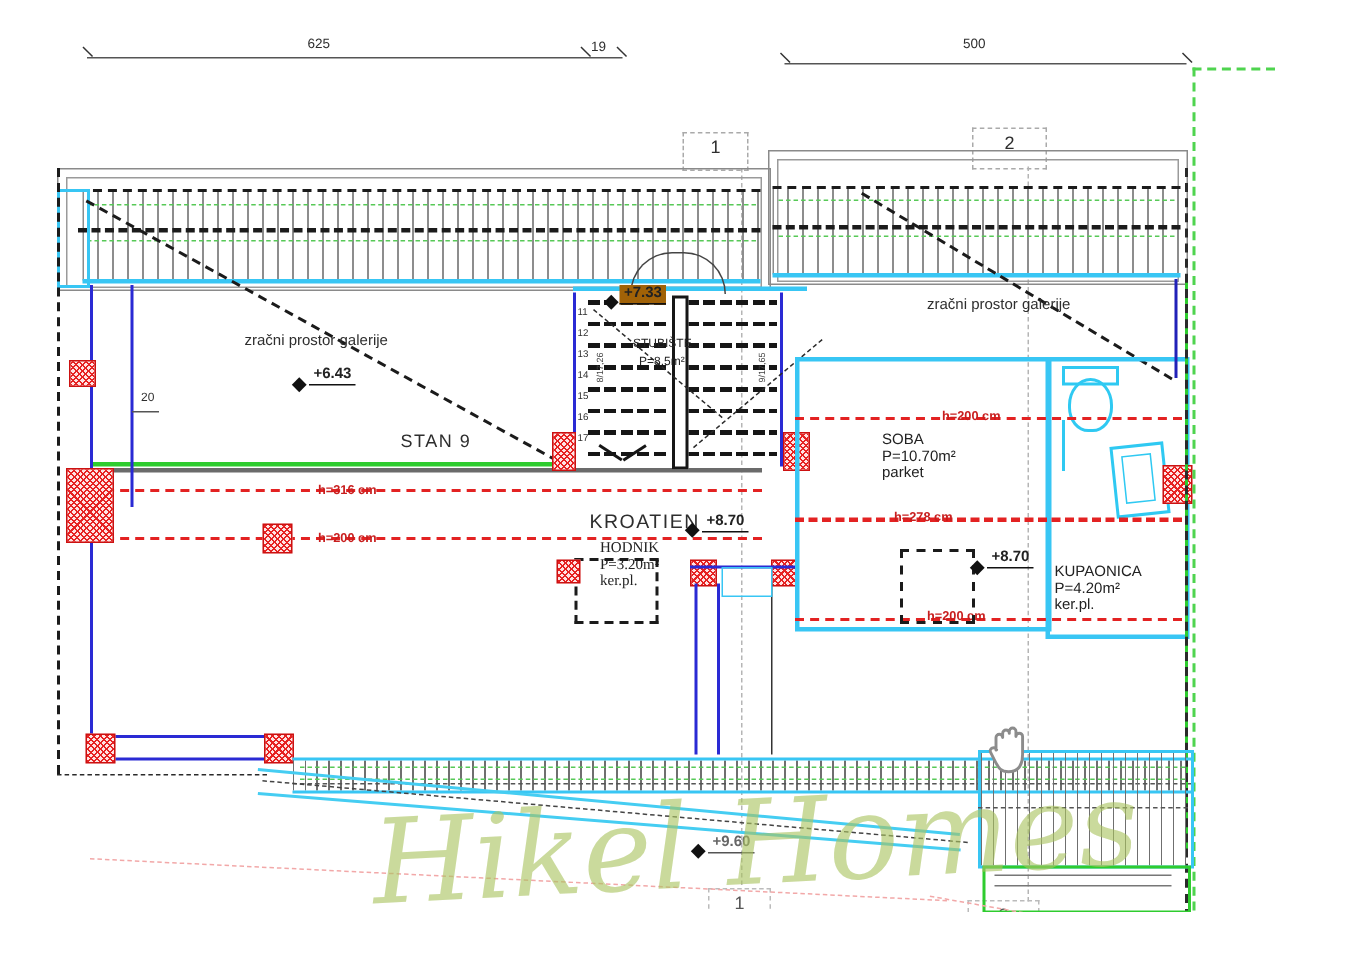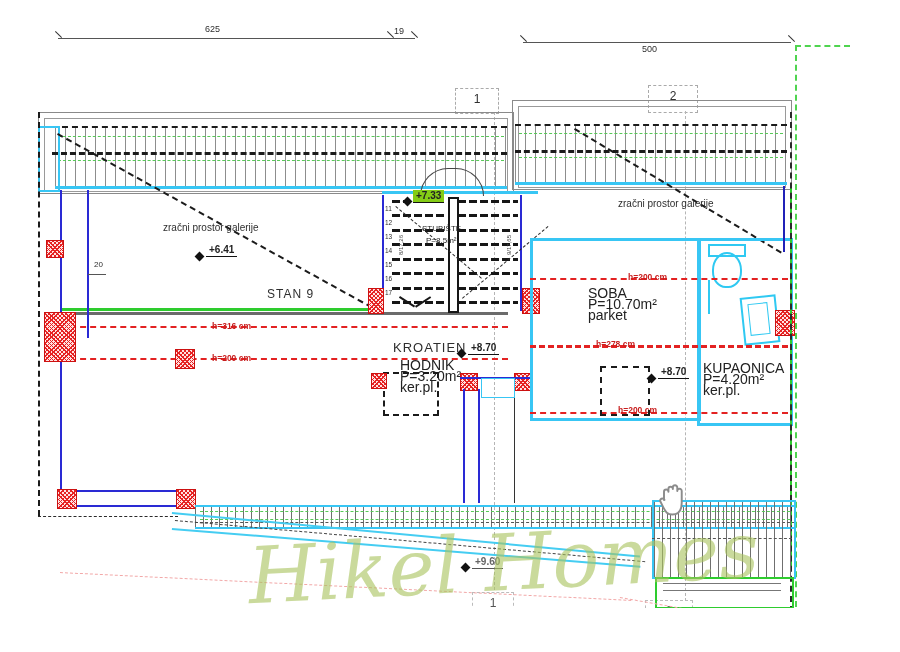--- a/index.html
+++ b/index.html
@@ -28,36 +28,36 @@
   .rail{background-image:repeating-linear-gradient(90deg,#6f6f6f 0 1px,transparent 1px 8px);}
   .flight{background-image:repeating-linear-gradient(180deg,#161616 0 3px,transparent 3px 14.5px);}
   .flight:after{content:"";position:absolute;inset:0;
     background-image:repeating-linear-gradient(90deg,transparent 0 8px,#fff 8px 11px);}
   .rcol{background-color:#ffe3e3;border:1px solid #cc1111;
     background-image:repeating-linear-gradient(45deg,#e62222 0 1px,transparent 1px 3px),
                      repeating-linear-gradient(-45deg,#e62222 0 1px,transparent 1px 3px);}
   .dia{width:7px;height:7px;background:#111;transform:rotate(45deg);}
   .lvl{font-size:10px;font-weight:bold;color:#222;border-bottom:1.5px solid #111;padding:0 3px 1px 3px;}
   .rlbl{font-size:8.5px;color:#c81e1e;font-weight:bold;}
-  .room{font-size:14px;line-height:11px;color:#222;}
+  .room{font-size:10px;line-height:11px;color:#222;}
   .wm{font-family:"DejaVu Serif",serif;font-style:italic;color:rgba(170,195,95,.62);}
 </style>
 </head>
 <body>
 
 <div id="canvas">
 
   <div class="a txt" style="left:205px;top:24px;font-size:9px;">625</div>
   <div class="a diml" style="left:58px;top:38px;width:332px;"></div>
   <div class="a txt" style="left:394px;top:26px;font-size:9px;">19</div>
   <div class="a diml" style="left:390px;top:38px;width:25px;"></div>
   <div class="a" style="left:54px;top:34px;width:9px;border-top:1.5px solid #333;transform:rotate(45deg);"></div>
   <div class="a" style="left:386px;top:34px;width:9px;border-top:1.5px solid #333;transform:rotate(45deg);"></div>
   <div class="a" style="left:410px;top:34px;width:9px;border-top:1.5px solid #333;transform:rotate(45deg);"></div>
-  <div class="a txt" style="left:642px;top:44px;font-size:9px;">500</div>
+  <div class="a txt" style="left:642px;top:24px;font-size:9px;">500</div>
   <div class="a diml" style="left:523px;top:42px;width:268px;"></div>
   <div class="a" style="left:519px;top:38px;width:9px;border-top:1.5px solid #333;transform:rotate(45deg);"></div>
   <div class="a" style="left:787px;top:38px;width:9px;border-top:1.5px solid #333;transform:rotate(45deg);"></div>
 
   <div class="a" style="left:455px;top:88px;width:42px;height:24px;border:1px dashed #aaa;text-align:center;">
     <span class="txt" style="font-size:12px;">1</span>
   </div>
   <div class="a" style="left:648px;top:85px;width:48px;height:26px;border:1px dashed #aaa;text-align:center;">
     <span class="txt" style="font-size:12px;">2</span>
   </div>
@@ -88,21 +88,21 @@
   <div class="a cyan" style="left:55px;top:186px;width:452px;height:3px;"></div>
   <div class="a cyan" style="left:515px;top:182px;width:272px;height:3px;"></div>
   <div class="a" style="left:38px;top:126px;width:18px;height:62px;border:2px solid #38c6f4;"></div>
 
   <div class="a bdash" style="left:58px;top:133px;width:359px;transform:rotate(28.9deg);transform-origin:left top;"></div>
   <div class="a bdash" style="left:575px;top:128px;width:241px;transform:rotate(30.9deg);transform-origin:left top;"></div>
 
   <div class="a txt" style="left:163px;top:222px;font-size:10px;">zračni prostor galerije</div>
   <div class="a txt" style="left:618px;top:198px;font-size:10px;">zračni prostor galerije</div>
   <div class="a dia" style="left:196px;top:253px;"></div>
-  <div class="a lvl" style="left:206px;top:244px;">+6.41</div>
+  <div class="a lvl" style="left:206px;top:244px;">+6.43</div>
   <div class="a txt" style="left:267px;top:287px;font-size:12px;letter-spacing:1px;">STAN 9</div>
 
   <div class="a greenh" style="left:62px;top:308px;width:310px;"></div>
   <div class="a" style="left:62px;top:312px;width:446px;height:3px;background:#6b6b6b;"></div>
 
   <div class="a rdash" style="left:60px;top:326px;width:448px;"></div>
   <div class="a rlbl" style="left:212px;top:321px;">h=316 cm</div>
   <div class="a rdash" style="left:60px;top:358px;width:448px;"></div>
   <div class="a rlbl" style="left:212px;top:353px;">h=200 cm</div>
   <div class="a rcol" style="left:175px;top:349px;width:18px;height:18px;"></div>
@@ -136,26 +136,26 @@
   <div class="a txt" style="left:398px;top:255px;font-size:6px;transform:rotate(-90deg);transform-origin:left top;color:#444;">8/17,26</div>
   <div class="a txt" style="left:506px;top:255px;font-size:6px;transform:rotate(-90deg);transform-origin:left top;color:#444;">9/17,65</div>
   <div class="a txt" style="left:422px;top:224px;font-size:8px;color:#222;">STUBIŠTE</div>
   <div class="a txt" style="left:426px;top:236px;font-size:8px;color:#222;">P=8.5m²</div>
 
   <div class="a" style="left:400px;top:296px;width:18px;border-top:2px solid #161616;transform:rotate(33deg);transform-origin:left top;"></div>
   <div class="a" style="left:415px;top:306px;width:18px;border-top:2px solid #161616;transform:rotate(-33deg);transform-origin:left top;"></div>
   <div class="a rcol" style="left:368px;top:288px;width:14px;height:24px;"></div>
   <div class="a rcol" style="left:522px;top:288px;width:16px;height:24px;"></div>
   <div class="a dia" style="left:404px;top:198px;"></div>
-  <div class="a lvl" style="left:413px;top:190px;background:#84cc16;">+7.33</div>
+  <div class="a lvl" style="left:413px;top:190px;background:#a16207;">+7.33</div>
 
   <div class="a txt" style="left:393px;top:340px;font-size:13px;letter-spacing:1px;">KROATIEN</div>
   <div class="a dia" style="left:458px;top:350px;"></div>
   <div class="a lvl" style="left:468px;top:342px;">+8.70</div>
-  <div class="a room" style="left:400px;top:360px;">
+  <div class="a room" style="left:400px;top:360px;font-family:Liberation Serif, serif;">
     <div>HODNIK</div>
     <div>P=3.20m²</div>
     <div>ker.pl.</div>
   </div>
   <div class="a" style="left:383px;top:372px;width:52px;height:40px;border:2px dashed #1b1b1b;"></div>
 
   <div class="a rcol" style="left:371px;top:373px;width:14px;height:14px;"></div>
   <div class="a rcol" style="left:460px;top:373px;width:16px;height:16px;"></div>
   <div class="a rcol" style="left:514px;top:373px;width:16px;height:16px;"></div>
   <div class="a blueh" style="left:460px;top:377px;width:70px;"></div>
@@ -165,21 +165,21 @@
   <div class="a" style="left:481px;top:378px;width:32px;height:18px;border:1.5px solid #38c6f4;"></div>
 
   <div class="a" style="left:530px;top:238px;width:165px;height:177px;border:3px solid #38c6f4;"></div>
   <div class="a" style="left:697px;top:238px;width:90px;height:182px;border:3px solid #38c6f4;"></div>
   <div class="a bluev" style="left:783px;top:186px;height:66px;border-left-color:#2121b8;"></div>
   <div class="a room" style="left:588px;top:288px;">
     <div>SOBA</div>
     <div>P=10.70m²</div>
     <div>parket</div>
   </div>
-  <div class="a room" style="left:703px;top:363px;">
+  <div class="a room" style="left:703px;top:376px;">
     <div>KUPAONICA</div>
     <div>P=4.20m²</div>
     <div>ker.pl.</div>
   </div>
 
   <div class="a" style="left:712px;top:252px;width:26px;height:32px;border:2px solid #2fc9f2;border-radius:50% 50% 45% 45%;"></div>
   <div class="a" style="left:708px;top:244px;width:34px;height:9px;border:2px solid #2fc9f2;"></div>
   <div class="a" style="left:742px;top:296px;width:32px;height:44px;border:2px solid #2fc9f2;transform:rotate(-6deg);"></div>
   <div class="a" style="left:749px;top:303px;width:18px;height:30px;border:1.5px solid #2fc9f2;transform:rotate(-6deg);"></div>
   <div class="a" style="left:700px;top:280px;width:0;height:34px;border-left:2px solid #2fc9f2;margin-left:8px;"></div>

